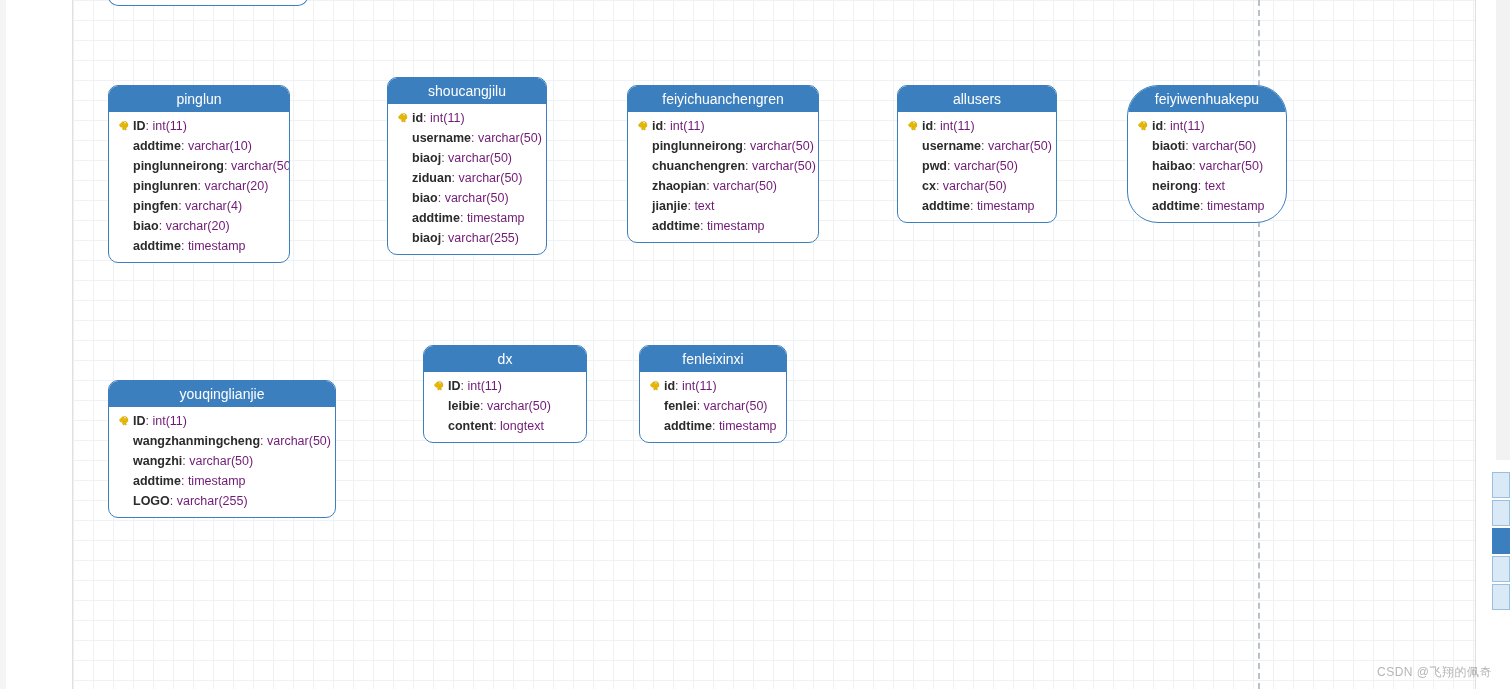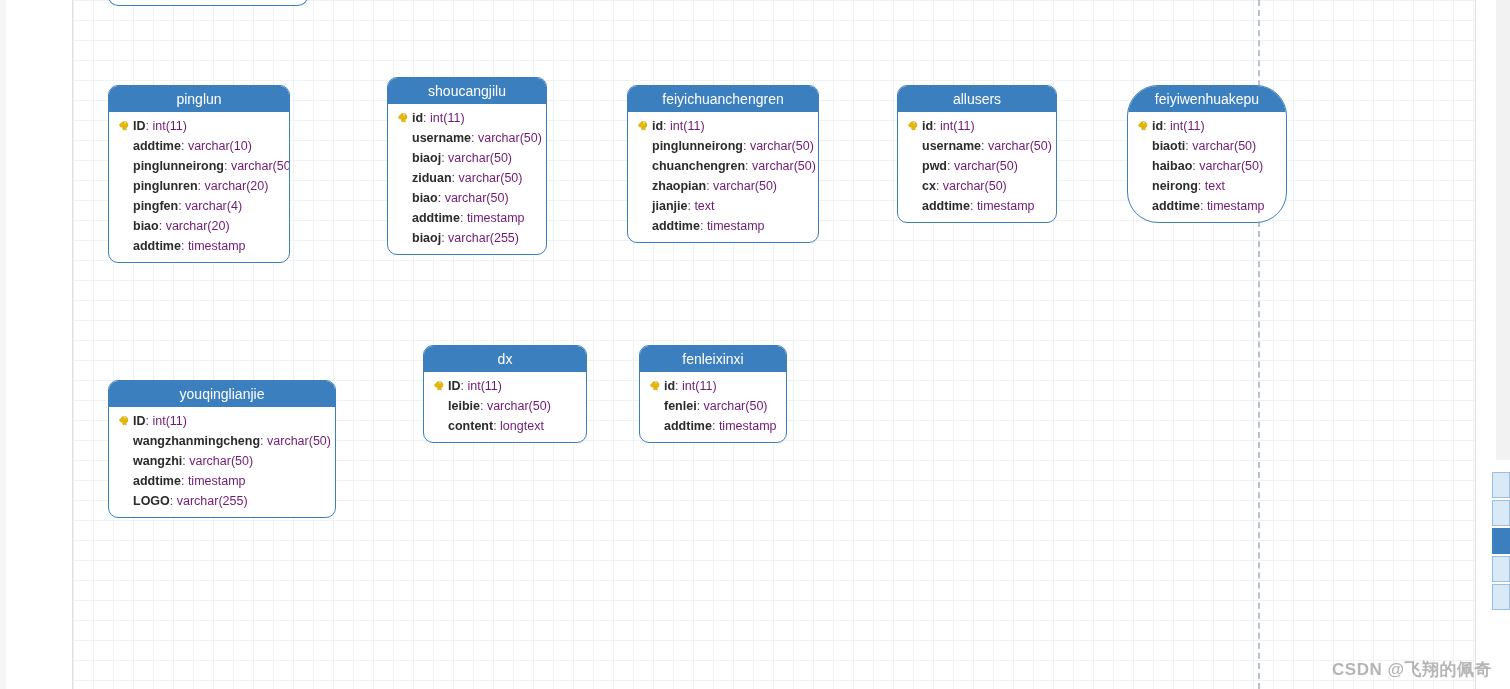--- a/index.html
+++ b/index.html
@@ -81,24 +81,23 @@
     width:200px; height:16px;
     border:1.5px solid #3b7fbf;
     border-top:none;
     border-radius:0 0 10px 10px;
     background:#fff;
   }
   .watermark {
     position:absolute;
     right:18px; bottom:8px;
     color:rgba(120,120,120,0.55);
-    font-size:17px;
+    font-size:12px;
     letter-spacing:0.5px;
     pointer-events:none;
-    font-weight:bold;
   }
   .sidebuttons {
     position:absolute;
     right:0; top:472px;
     width:18px;
     display:flex; flex-direction:column; gap:2px;
   }
   .sidebuttons div {
     height:26px; background:#d9e9f6; border:1px solid #9bbfe0;
   }

